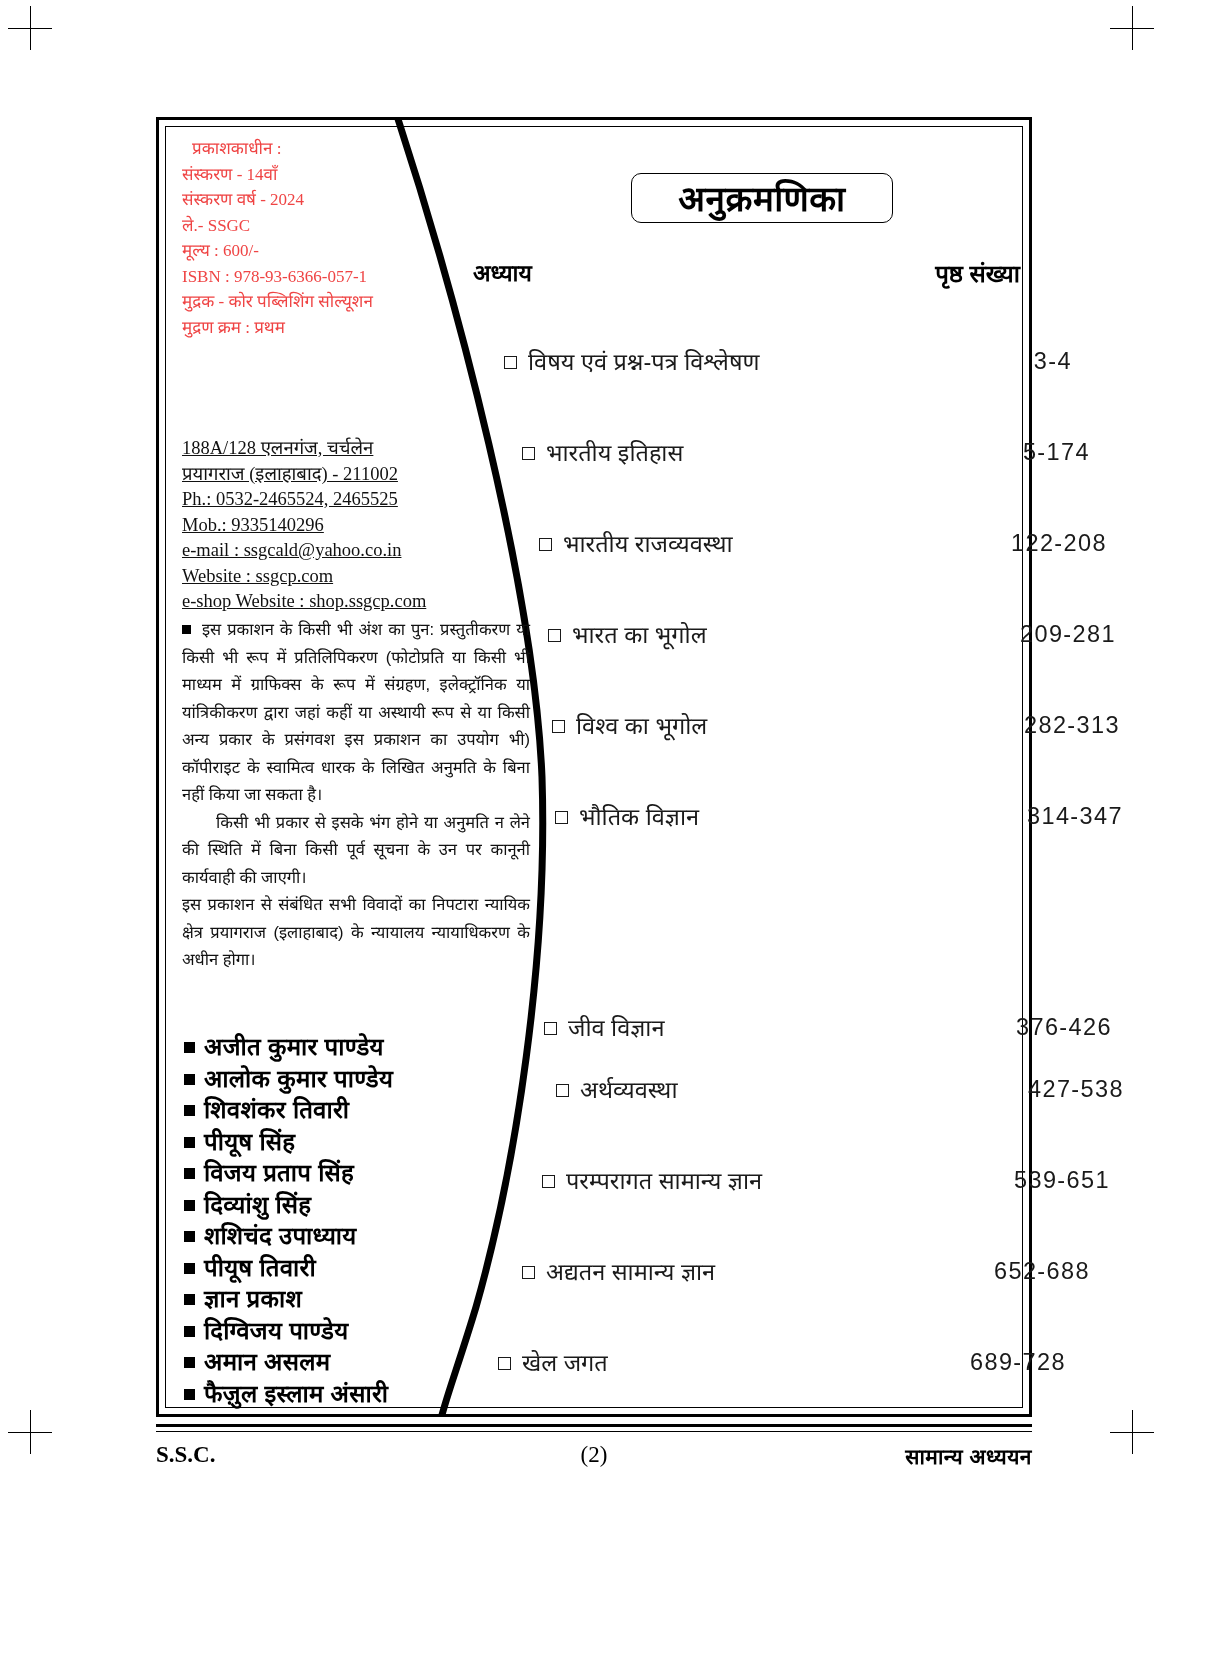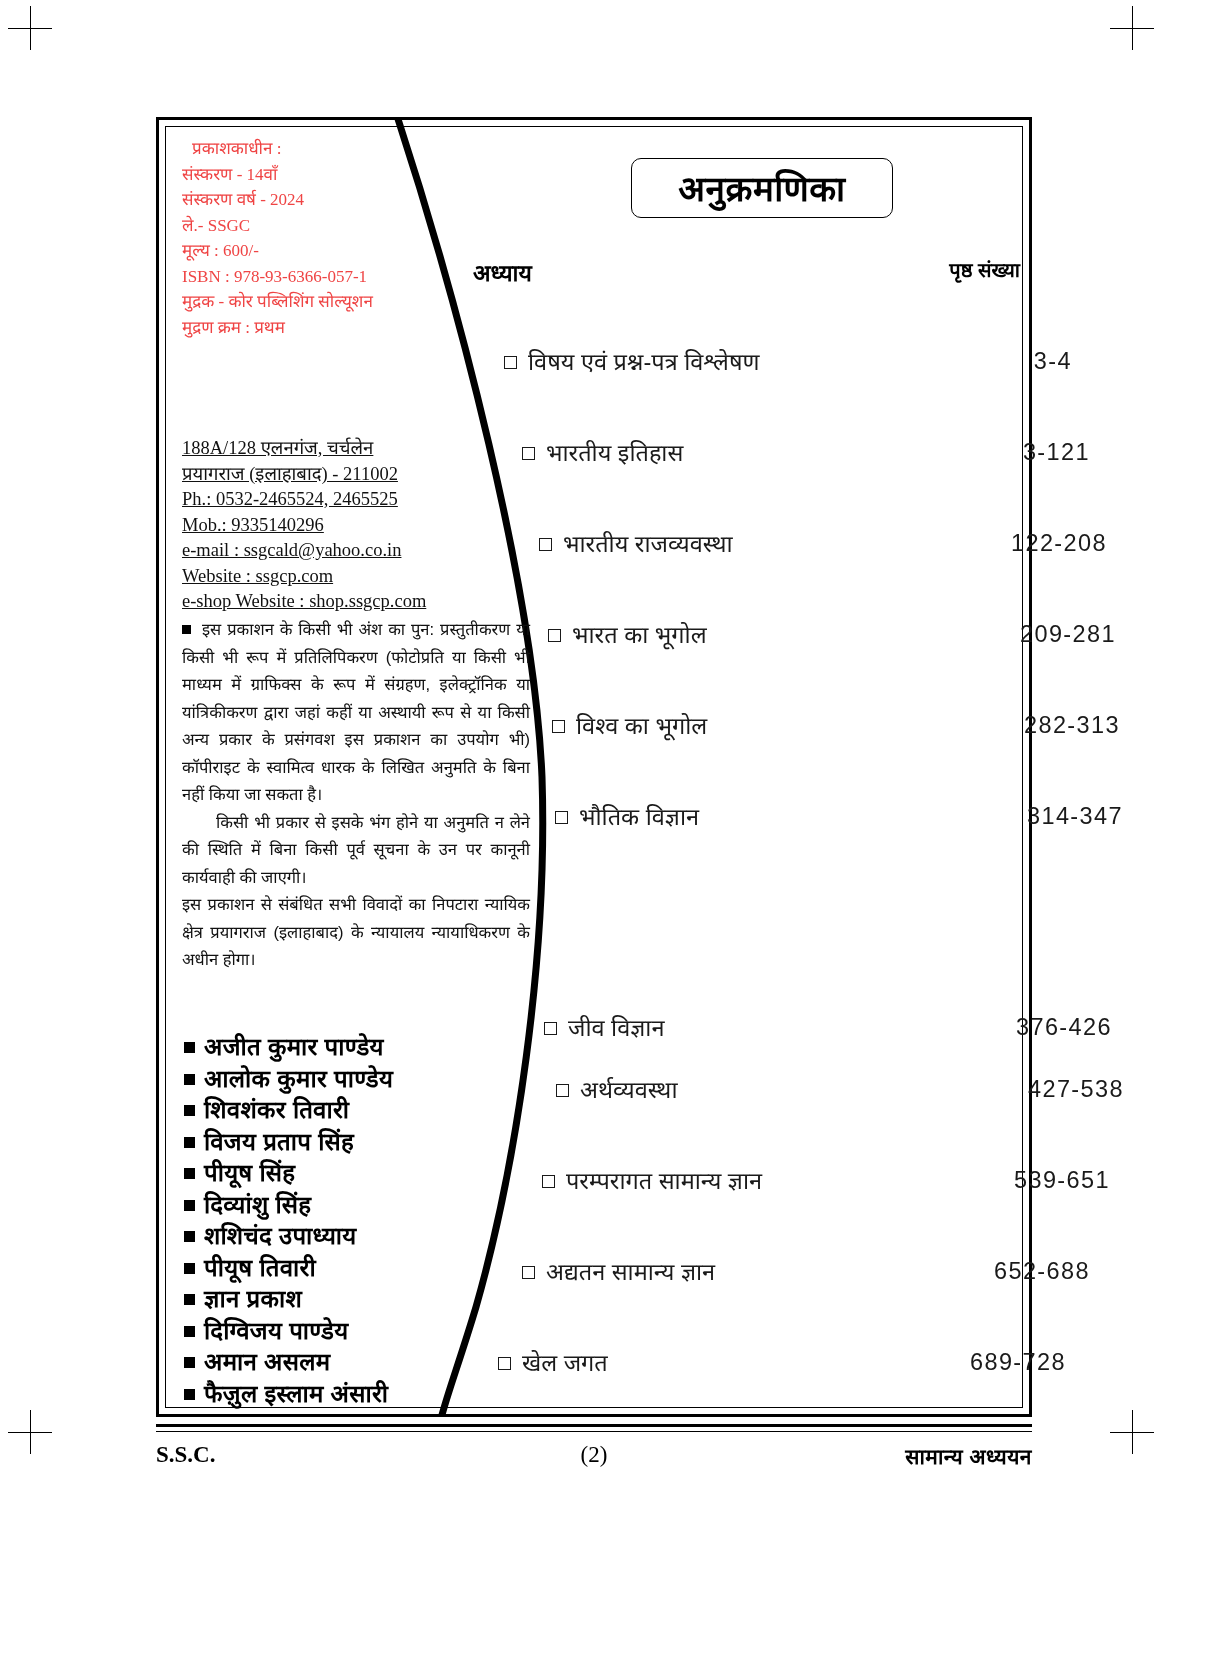--- a/index.html
+++ b/index.html
@@ -101,22 +101,22 @@
     white-space:nowrap;
   }
   .author .bul{
     display:inline-block;width:11px;height:11px;background:#000;
     vertical-align:2px;margin-right:9px;
   }
 
   
   #toc-title-box{
     position:absolute;
-    left:631px;top:158px;
-    width:262px;height:60px;
+    left:631px;top:173px;
+    width:262px;height:50px;
     border:1.6px solid #000;
     border-radius:10px;
     box-sizing:border-box;
     display:flex;align-items:center;justify-content:center;
   }
   #toc-title-box .t{
     font-family:"Liberation Sans", sans-serif;
     font-weight:bold;
     font-size:35px;
     letter-spacing:0.5px;
@@ -126,21 +126,21 @@
 
   #toc-head-chapter{
     position:absolute;left:473px;top:256px;
     font-family:"Liberation Sans", sans-serif;
     font-weight:bold;font-size:23px;color:#000;
   }
   #toc-head-page{
     position:absolute;left:1020px;top:256px;
     transform:translateX(-100%);
     font-family:"Liberation Sans", sans-serif;
-    font-weight:bold;font-size:20px;color:#000;
+    font-weight:bold;font-size:24px;color:#000;
     white-space:nowrap;
   }
 
   #toc-list{
     position:absolute;
     left:460px;top:330px;
     width:568px;height:1070px;
   }
   .toc-row{
     position:absolute;
@@ -255,22 +255,22 @@
   <div id="copyright-block">
     <p class="just"><span class="sq-solid"></span><span>इस प्रकाशन के किसी भी अंश का पुन: प्रस्तुतीकरण या किसी भी रूप में प्रतिलिपिकरण (फोटोप्रति या किसी भी माध्यम में ग्राफिक्स के रूप में संग्रहण, इलेक्ट्रॉनिक या यांत्रिकीकरण द्वारा जहां कहीं या अस्थायी रूप से या किसी अन्य प्रकार के प्रसंगवश इस प्रकाशन का उपयोग भी) कॉपीराइट के स्वामित्व धारक के लिखित अनुमति के बिना नहीं किया जा सकता है।</span></p>
     <p class="just ind">किसी भी प्रकार से इसके भंग होने या अनुमति न लेने की स्थिति में बिना किसी पूर्व सूचना के उन पर कानूनी कार्यवाही की जाएगी।</p>
     <p class="just">इस प्रकाशन से संबंधित सभी विवादों का निपटारा न्यायिक क्षेत्र प्रयागराज (इलाहाबाद) के न्यायालय न्यायाधिकरण के अधीन होगा।</p>
   </div>
 
   <div id="authors">
     <div class="author"><span class="bul"></span><span>अजीत कुमार पाण्डेय</span></div>
     <div class="author"><span class="bul"></span><span>आलोक कुमार पाण्डेय</span></div>
     <div class="author"><span class="bul"></span><span>शिवशंकर तिवारी</span></div>
+    <div class="author"><span class="bul"></span><span>पीयूष सिंह</span></div>
     <div class="author"><span class="bul"></span><span>विजय प्रताप सिंह</span></div>
-    <div class="author"><span class="bul"></span><span>पीयूष सिंह</span></div>
     <div class="author"><span class="bul"></span><span>दिव्यांशु सिंह</span></div>
     <div class="author"><span class="bul"></span><span>शशिचंद उपाध्याय</span></div>
     <div class="author"><span class="bul"></span><span>पीयूष तिवारी</span></div>
     <div class="author"><span class="bul"></span><span>ज्ञान प्रकाश</span></div>
     <div class="author"><span class="bul"></span><span>दिग्विजय पाण्डेय</span></div>
     <div class="author"><span class="bul"></span><span>अमान असलम</span></div>
     <div class="author"><span class="bul"></span><span>फैज़ुल इस्लाम अंसारी</span></div>
   </div>
 
 </div>
@@ -290,21 +290,21 @@
         <span>विषय एवं प्रश्न-पत्र विश्लेषण</span>
       </span>
     <span class="toc-page">3-4</span>
   </div>
 
   <div class="toc-row" style="top:105px;padding-left:62px;">
     <span class="toc-label">
         <span class="toc-box"></span>
         <span>भारतीय इतिहास</span>
       </span>
-    <span class="toc-page">3-121</span>
+    <span class="toc-page">5-174</span>
   </div>
 
   <div class="toc-row" style="top:196px;padding-left:79px;">
     <span class="toc-label">
         <span class="toc-box"></span>
         <span>भारतीय राजव्यवस्था</span>
       </span>
     <span class="toc-page">122-208</span>
   </div>
 

